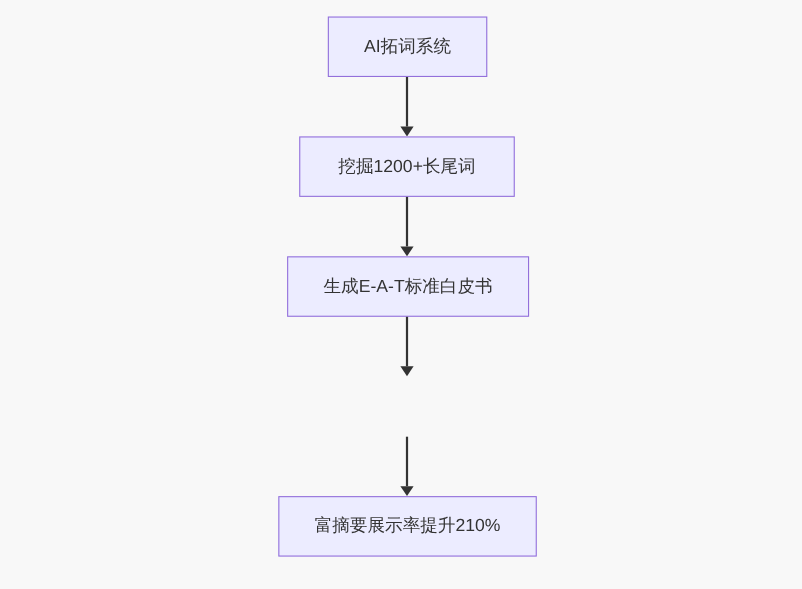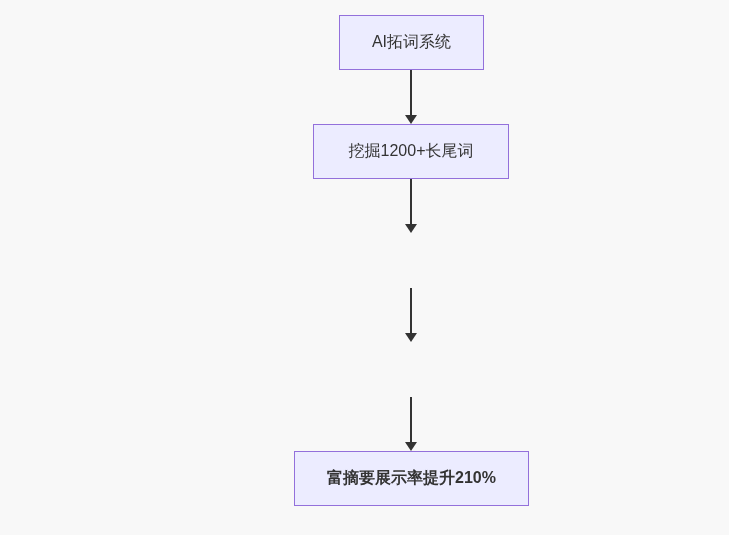--- a/index.html
+++ b/index.html
@@ -14,40 +14,39 @@
   body {
     font-family: "Liberation Sans", "DejaVu Sans", sans-serif;
     background: var(--background);
   }
   .canvas {
     position: relative;
     width: 597px;
     height: 535px;
     background: var(--background);
     overflow: hidden;
-    margin-left: 41px;
   }
   .flow-node {
     position: absolute;
     height: 55px;
     background: var(--node-fill);
     border: 1px solid var(--node-border);
     display: flex;
     align-items: center;
     justify-content: center;
     font-size: 16px;
     color: var(--text);
     text-align: center;
     white-space: nowrap;
   }
   .n1 { left: 298px; top: 15px;  width: 145px; }
   .n2 { left: 272px; top: 124px; width: 196px; align-items: center; }
   .n3 { left: 261px; top: 233px; width: 220px; }
   .n4 { left: 264px; top: 342px; width: 214px; }
-  .n5 { left: 253px; top: 451px; width: 235px; font-weight: bold; }
+  .n5 { left: 253px; top: 451px; width: 235px; }
 
   .edge {
     position: absolute;
     left: 364px;
     width: 13px;
     height: 54px;
   }
   .e1 { top: 70px; }
   .e2 { top: 179px; }
   .e3 { top: 288px; }
@@ -87,20 +86,23 @@
 
   <div class="flow-node n2">
     <span>挖掘1200+长尾词</span>
   </div>
 
   <div class="edge e2">
     <div class="line"></div>
     <div class="head"></div>
   </div>
 
+  <div class="flow-node n3">
+    <span>生成E-A-T标准白皮书</span>
+  </div>
 
   <div class="edge e3">
     <div class="line"></div>
     <div class="head"></div>
   </div>
 
 
   <div class="edge e4">
     <div class="line"></div>
     <div class="head"></div>

